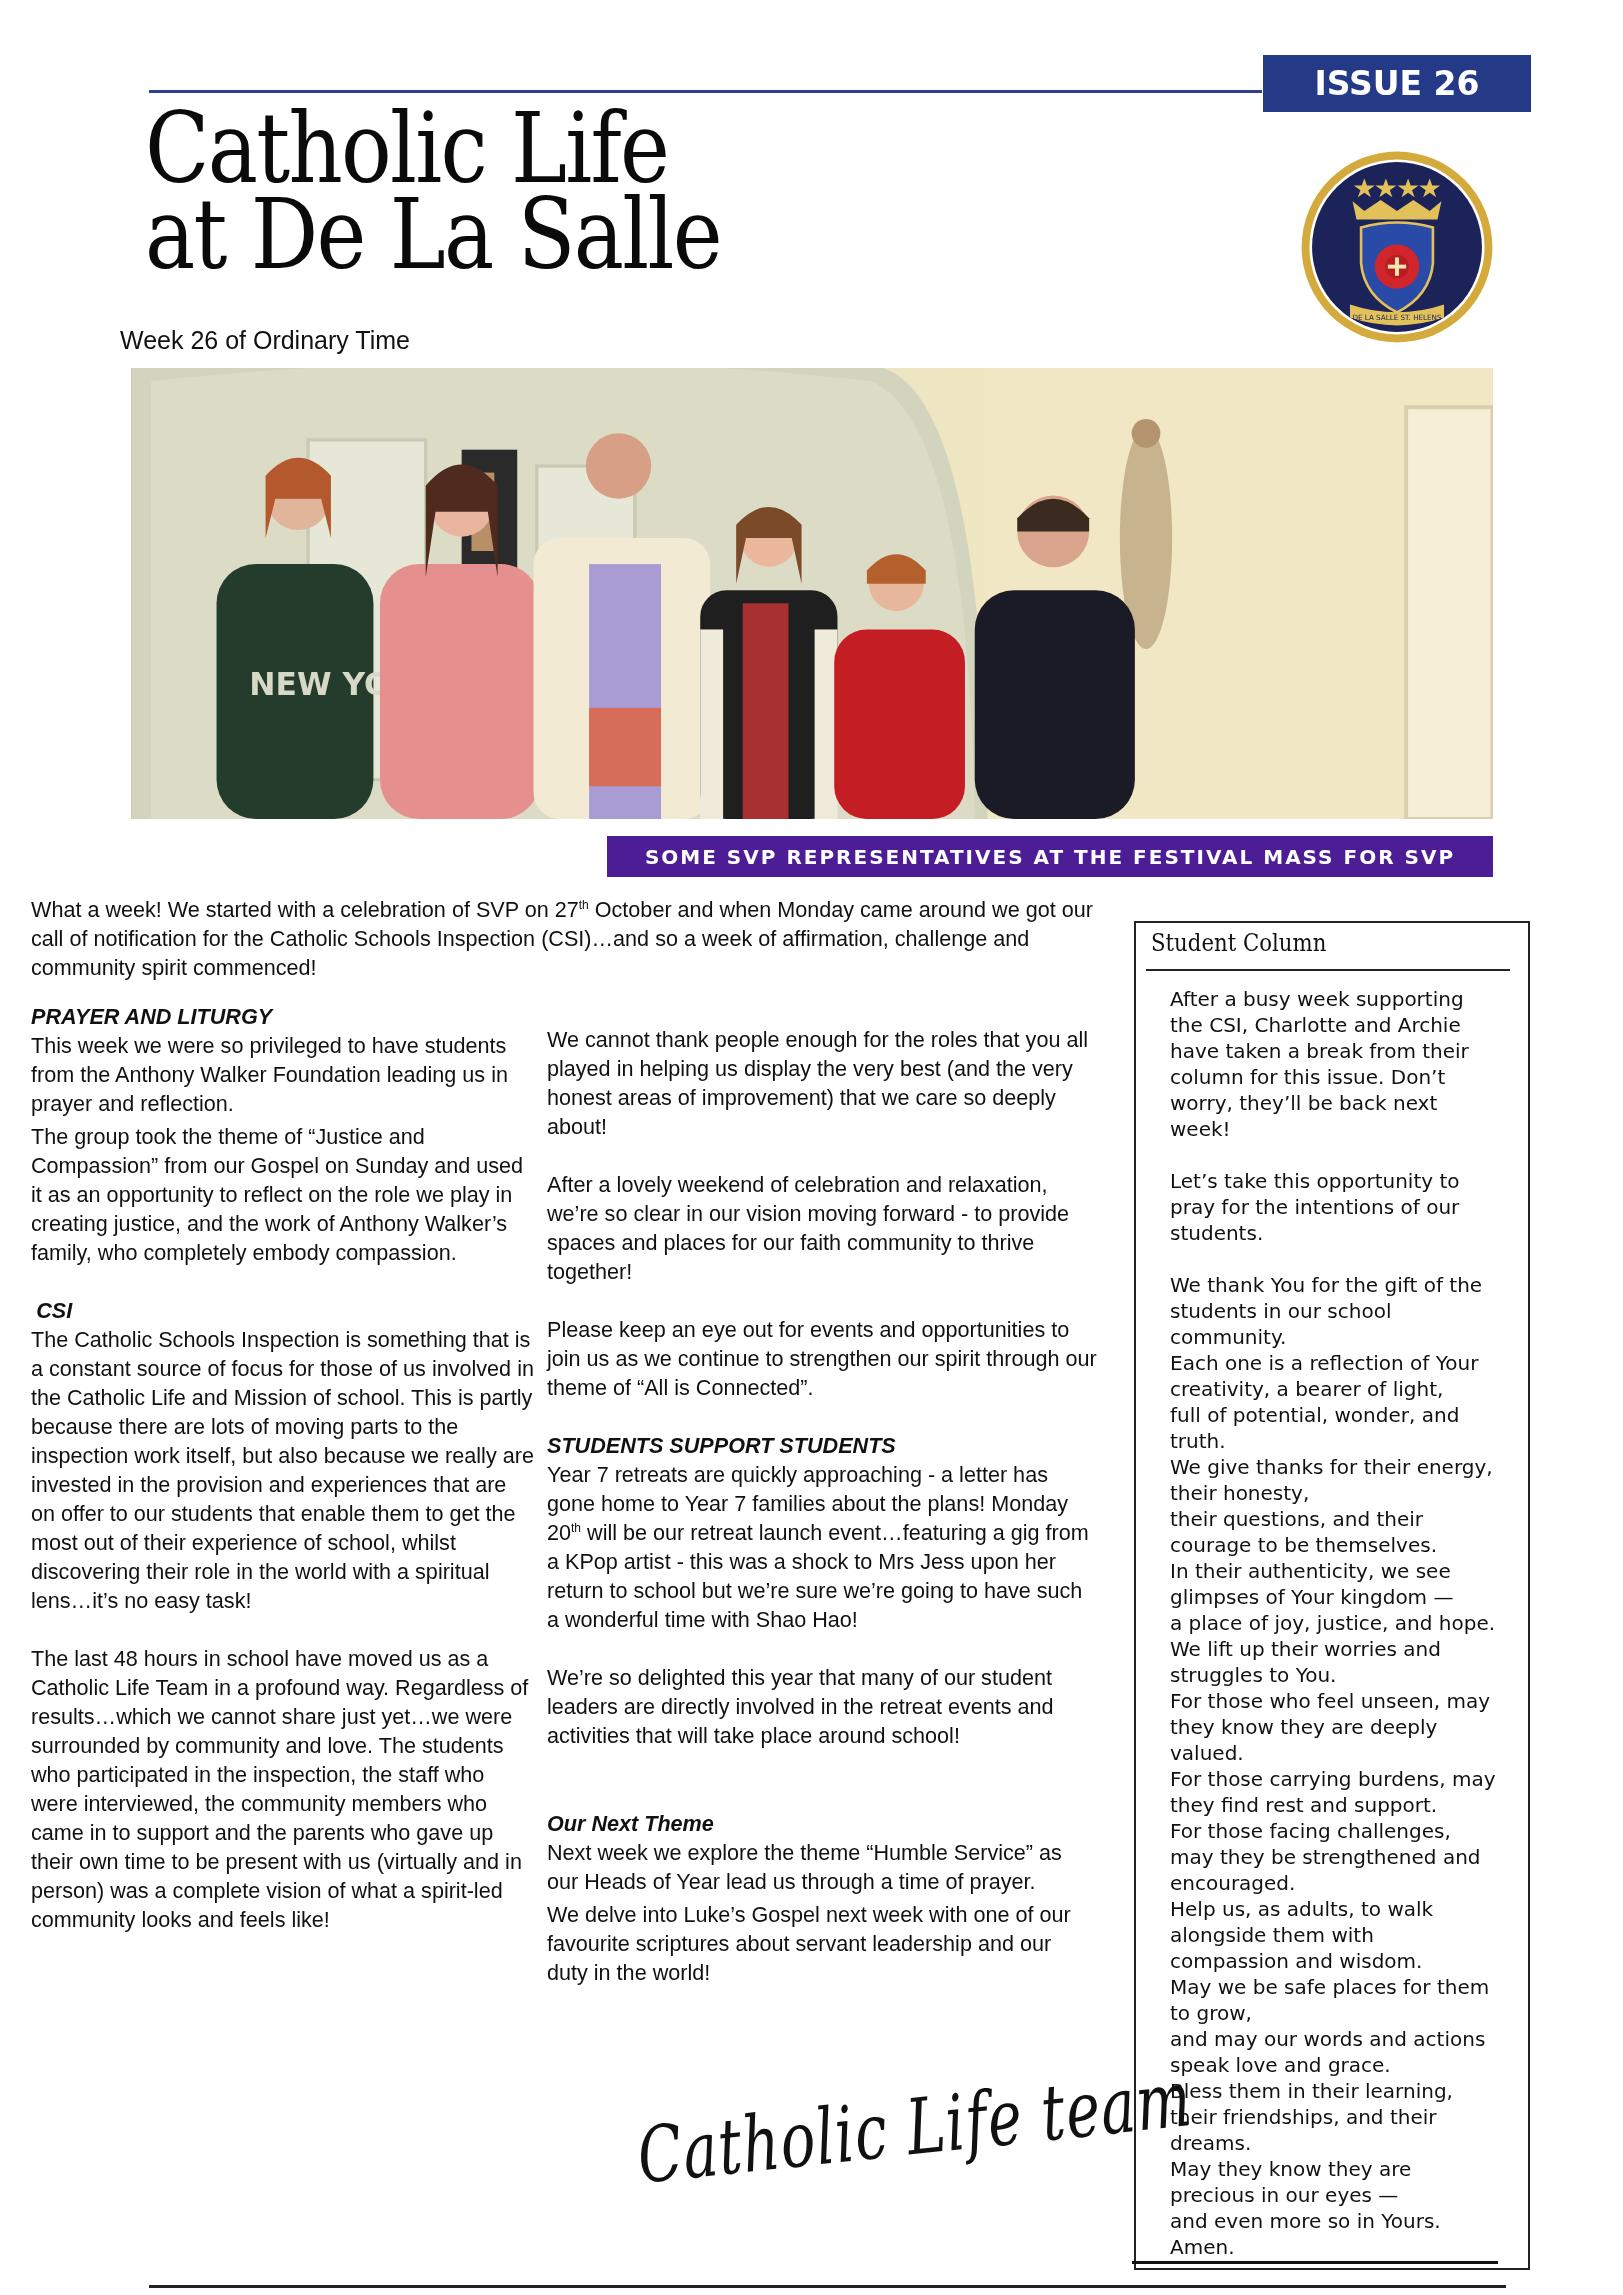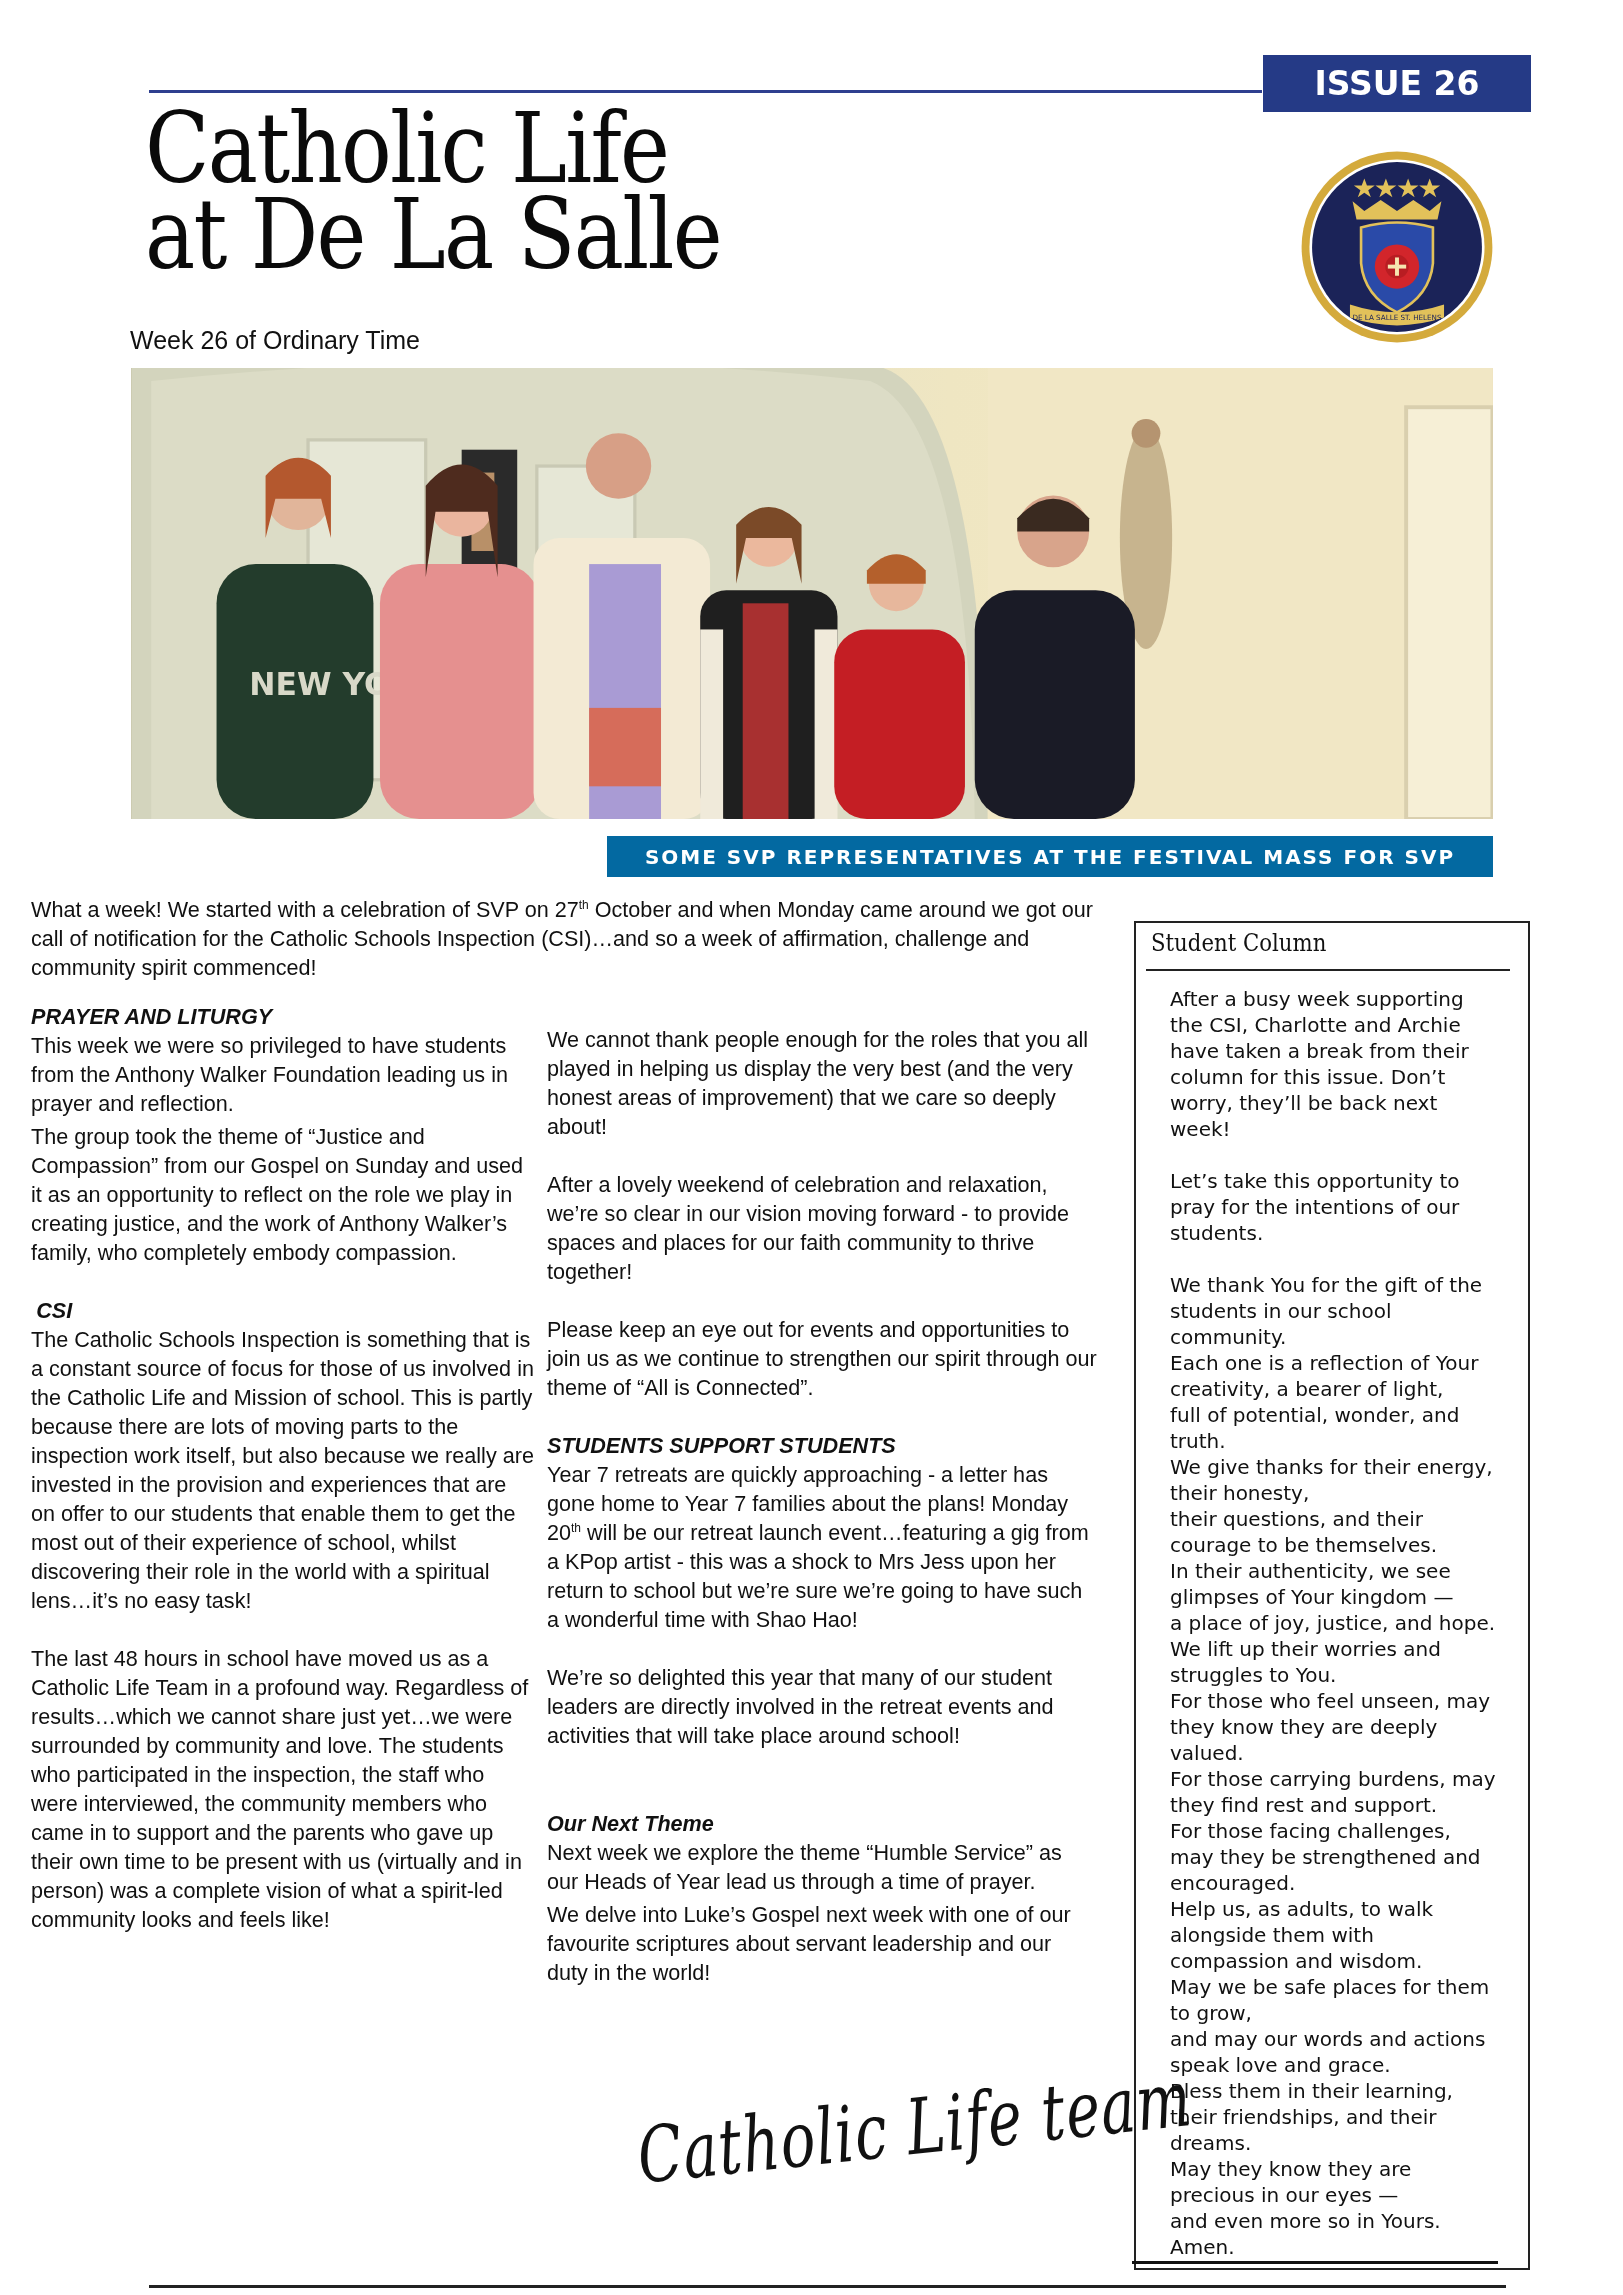--- a/index.html
+++ b/index.html
@@ -7,29 +7,29 @@
   .abs { position: absolute; }
 
   
   .top-rule { left: 149px; top: 90px; width: 1113px; height: 3.3px; background: #2f3f8f; }
   .issue-badge { left: 1263px; top: 55px; width: 268px; height: 57px; background: #253a86;
     color: #fff; font-family: "DejaVu Sans", sans-serif; font-weight: bold; font-size: 33px;
     display: flex; align-items: center; justify-content: center; letter-spacing: 0px; }
   .title { left: 145px; top: 105px; font-family: "DejaVu Serif", serif; font-size: 98px; line-height: 86px;
     letter-spacing: -2px; transform: scaleX(0.86); transform-origin: left top; color: #0a0a0a; }
   .title span { display: block; }
-  .subtitle { left: 130px; top: 326px; font-family: "Liberation Sans", sans-serif; font-size: 25px; color: #111; }
+  .subtitle { left: 120px; top: 326px; font-family: "Liberation Sans", sans-serif; font-size: 25px; color: #111; }
 
   .crest { left: 1299px; top: 149px; width: 196px; height: 196px; }
 
   
   .photo { left: 131px; top: 368px; width: 1362px; height: 451px; overflow: hidden;
     background: linear-gradient(90deg, #c8c5a8 0%, #d9d8c0 20%, #e6e2c8 40%, #efe6c2 60%, #f3e8c4 80%, #efe4c0 100%); }
 
-  .caption { left: 607px; top: 836px; width: 886px; height: 41px; background: #0369a1; color: #fff;
+  .caption { left: 607px; top: 836px; width: 886px; height: 41px; background: #4c1d95; color: #fff;
     font-family: "DejaVu Sans", sans-serif; font-weight: bold; font-size: 20px; letter-spacing: 2px;
     display: flex; align-items: center; justify-content: center; }
 
   
   .body-text { font-family: "Liberation Sans", sans-serif; font-size: 21.6px; line-height: 29px; color: #111; }
   .intro { left: 31px; top: 895px; width: 1086px; }
   .col1 { left: 31px; top: 998px; width: 504px; }
   .col2 { left: 547px; top: 1021px; width: 550px; }
   .body-text p { margin: 4px 0 29px 0; }
   .body-text .h { font-weight: bold; font-style: italic; display: block; }

